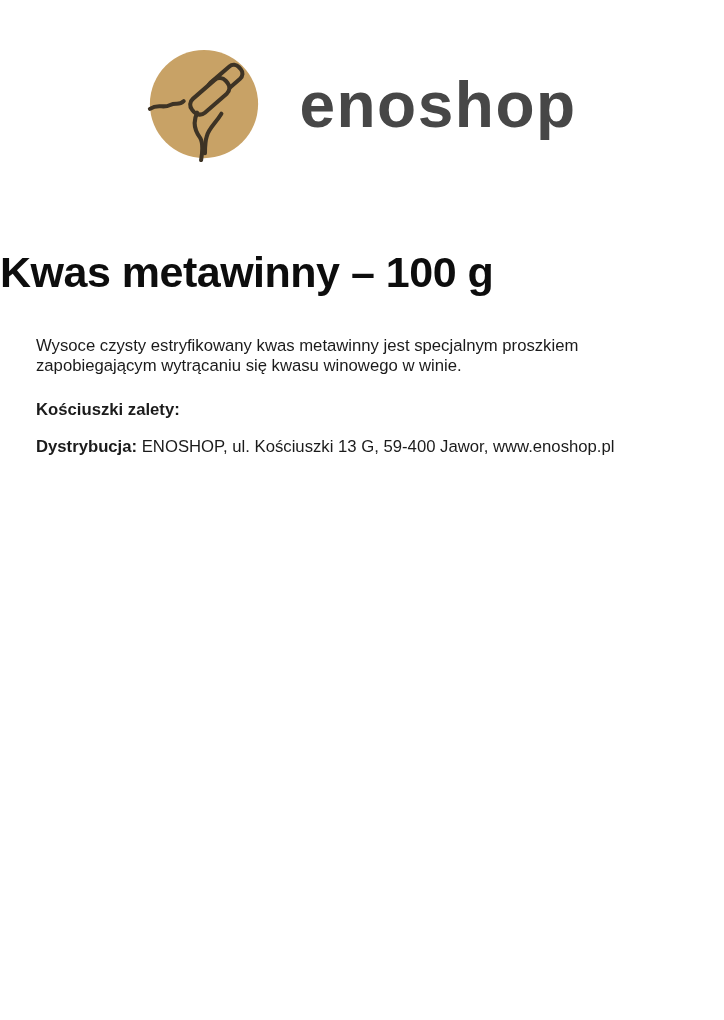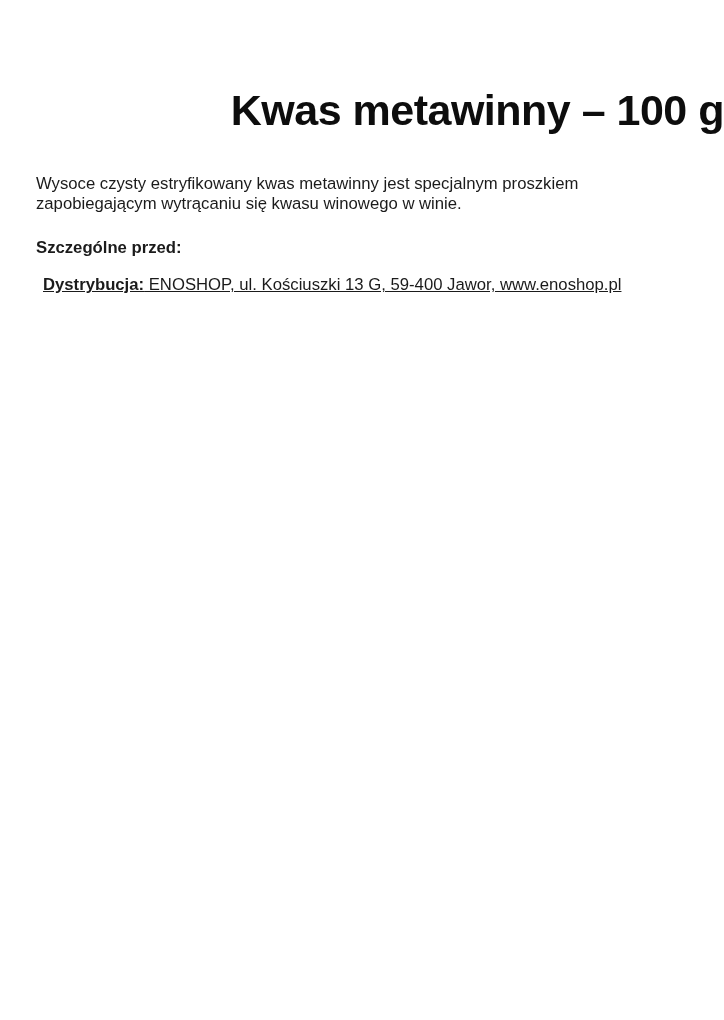--- a/index.html
+++ b/index.html
@@ -19,54 +19,71 @@
   .logo-badge { width: 114px; height: 114px; display: block; }
   .wordmark {
     font-size: 64px; font-weight: 700; letter-spacing: 1.5px;
     color: #474747; line-height: 1;
     font-family: "Liberation Sans", "DejaVu Sans", sans-serif;
   }
 
   
   .title {
     margin: 86px 0 0 0;
-    text-align: right;
+    text-align: left;
     font-size: 43px; font-weight: 700; line-height: 1.15;
     color: #0d0d0d; letter-spacing: -0.5px;
   }
 
   
   .content {
     margin: 39px 36px 0 36px;
     width: 652px;
     font-size: 16.7px; line-height: 20px; color: #1b1b1b;
   }
   .pre { white-space: pre; }
   .content b { font-weight: 700; }
   .para-intro      { margin: 0 0 24px 0; }
   .para-advantages { margin: 0 0 17px 0; }
   .para-dosage     { margin: 0 0 21px 0; }
   .para-storage    { margin: 0 0 48px 0; }
-  .para-distribution { margin: 7px; text-decoration: underline; }
+  .para-distribution { margin: 0; }
 </style>
 </head>
 <body>
 
 <div class="page">
 
+  <div class="logo-row">
+    <svg class="logo-badge" viewBox="0 0 118 118" aria-hidden="true">
+      <circle cx="59" cy="58" r="56" fill="#c8a266"></circle>
+      <g fill="none" stroke-width="4.2" stroke-linecap="round" stroke-linejoin="round" stroke="#3d3325">
+
+        <path d="M3,63 C12,57 16,63 24,59 C30,56 33,60 38,55"></path>
+
+        <rect x="-20" y="-8.5" width="40" height="17" rx="7" transform="translate(81,34) rotate(-41)"></rect>
+
+        <rect x="-23" y="-9.5" width="46" height="19" rx="8" transform="translate(65,50) rotate(-41)" fill="#c8a266"></rect>
+
+        <path d="M52,67 C47,77 49,85 55,93 C59,100 57,109 56,116"></path>
+        <path d="M77,68 C71,78 64,83 62,91 C60,97 60,103 60,109"></path>
+      </g>
+    </svg>
+    <div class="wordmark">enoshop</div>
+  </div>
 
   <h1 class="title">Kwas metawinny – 100 g</h1>
 
   <div class="content">
 
     <div class="para-intro pre">Wysoce czysty estryfikowany kwas metawinny jest specjalnym proszkiem
 zapobiegającym wytrącaniu się kwasu winowego w winie.</div>
 
     <div class="para-advantages">
-      <b>Szczególne przed:</b>
+      <b>Kościuszki zalety:</b>
     </div>
 
 
 
     <div class="para-distribution"><b>Dystrybucja:</b><span class="pre"> ENOSHOP, ul. Kościuszki 13 G, 59-400 Jawor, www.enoshop.pl</span></div>
 
   </div>
 </div>
 
 </body></html>

